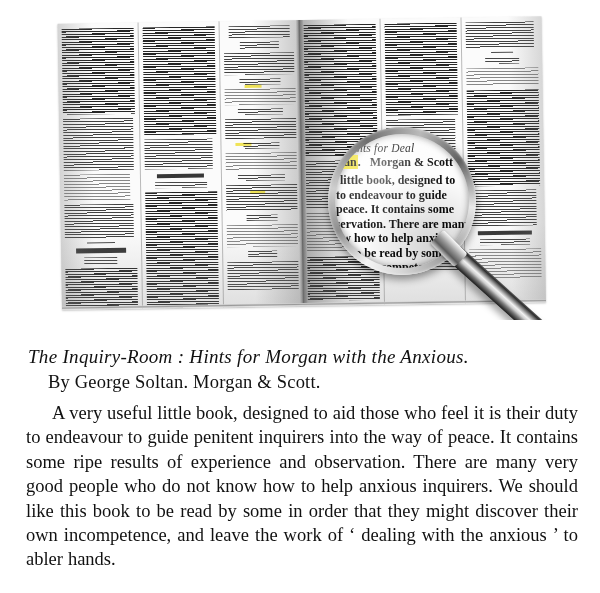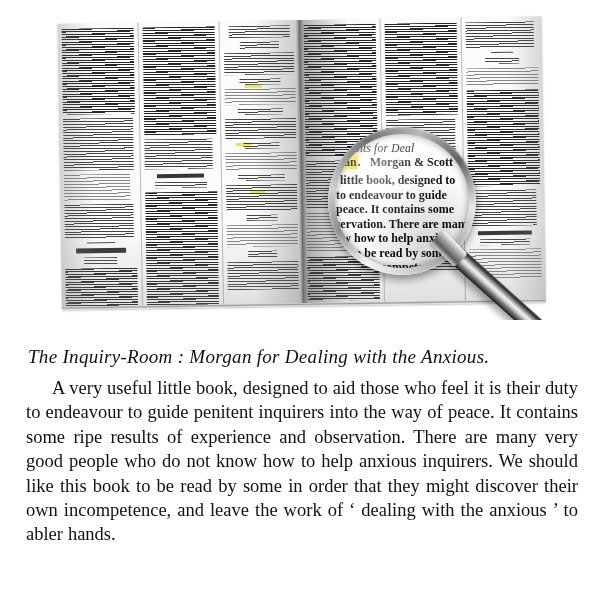--- a/index.html
+++ b/index.html
@@ -409,15 +409,16 @@
 
       </div>
       <div id="lens-gloss"></div>
     </div>
     <div id="lens-collar"></div>
   </div>
 
 </div>
 
 <div id="transcription">
-  <div id="entry-title">The Inquiry-Room : Morgan for Dealing with the Anxious.</div>
+  <div id="entry-title">The Inquiry-Room : Hints for Morgan with the Anxious.</div>
+  <div id="entry-byline">By George Soltan.   Morgan &amp; Scott.</div>
   <p id="entry-body">A very useful little book, designed to aid those who feel it is their duty to endeavour to guide penitent inquirers into the way of peace.   It contains some ripe results of experience and observation. There are many very good people who do not know how to help anxious inquirers.  We should like this book to be read by some in order that they might discover their own incompetence, and leave the work of ‘ dealing with the anxious ’ to abler hands.</p>
 </div>
 
 </body></html>

